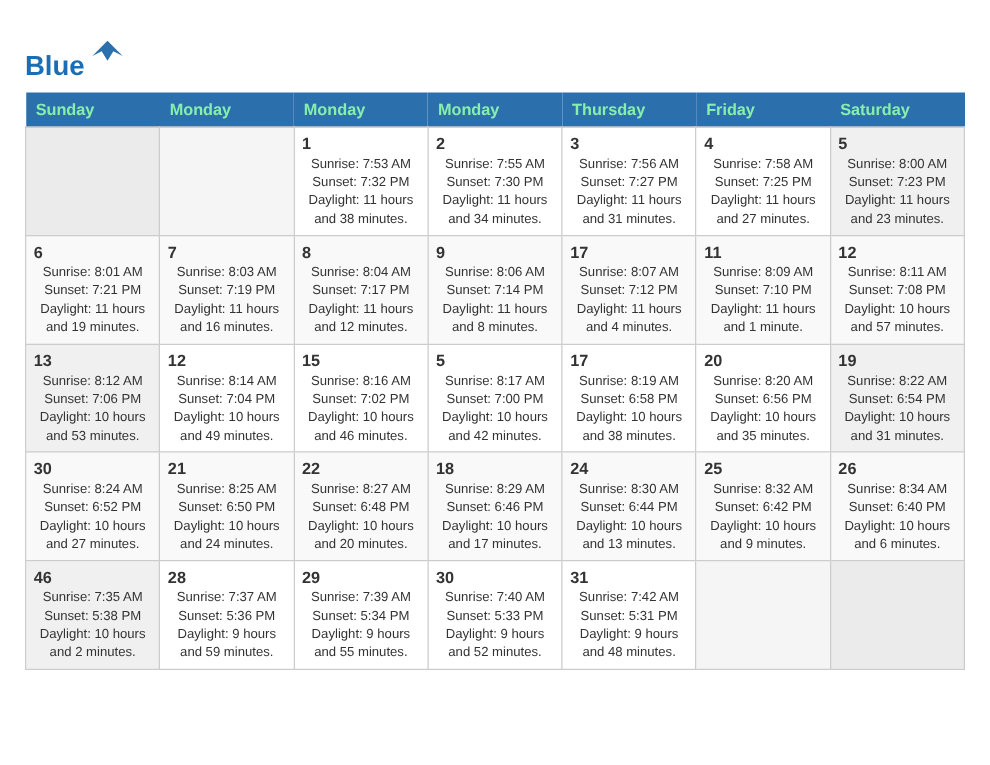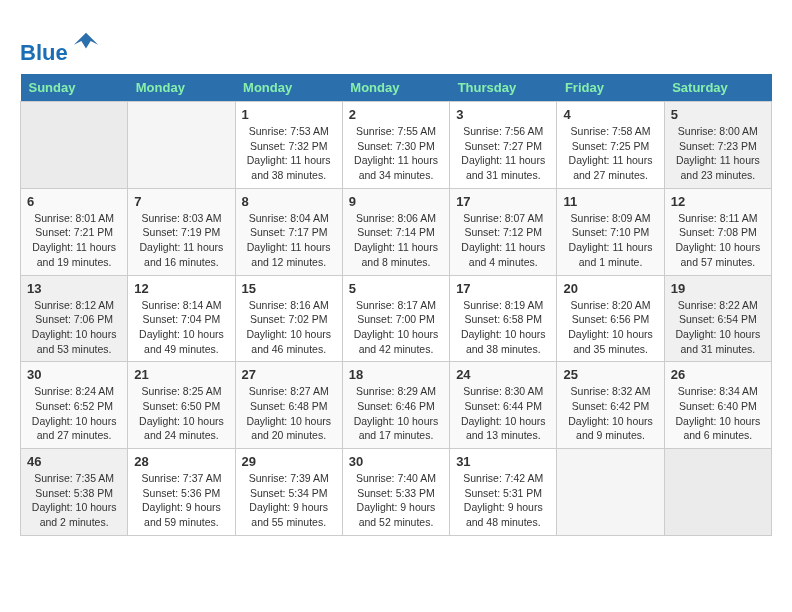--- a/index.html
+++ b/index.html
@@ -212,21 +212,21 @@
       <tr>
         <td>
           <span class="day-num">30</span>
           <div class="day-info">Sunrise: 8:24 AM<br>Sunset: 6:52 PM<br>Daylight: 10 hours and 27 minutes.</div>
         </td>
         <td>
           <span class="day-num">21</span>
           <div class="day-info">Sunrise: 8:25 AM<br>Sunset: 6:50 PM<br>Daylight: 10 hours and 24 minutes.</div>
         </td>
         <td>
-          <span class="day-num">27</span>
+          <span class="day-num">22</span>
           <div class="day-info">Sunrise: 8:27 AM<br>Sunset: 6:48 PM<br>Daylight: 10 hours and 20 minutes.</div>
         </td>
         <td>
           <span class="day-num">18</span>
           <div class="day-info">Sunrise: 8:29 AM<br>Sunset: 6:46 PM<br>Daylight: 10 hours and 17 minutes.</div>
         </td>
         <td>
           <span class="day-num">24</span>
           <div class="day-info">Sunrise: 8:30 AM<br>Sunset: 6:44 PM<br>Daylight: 10 hours and 13 minutes.</div>
         </td>

